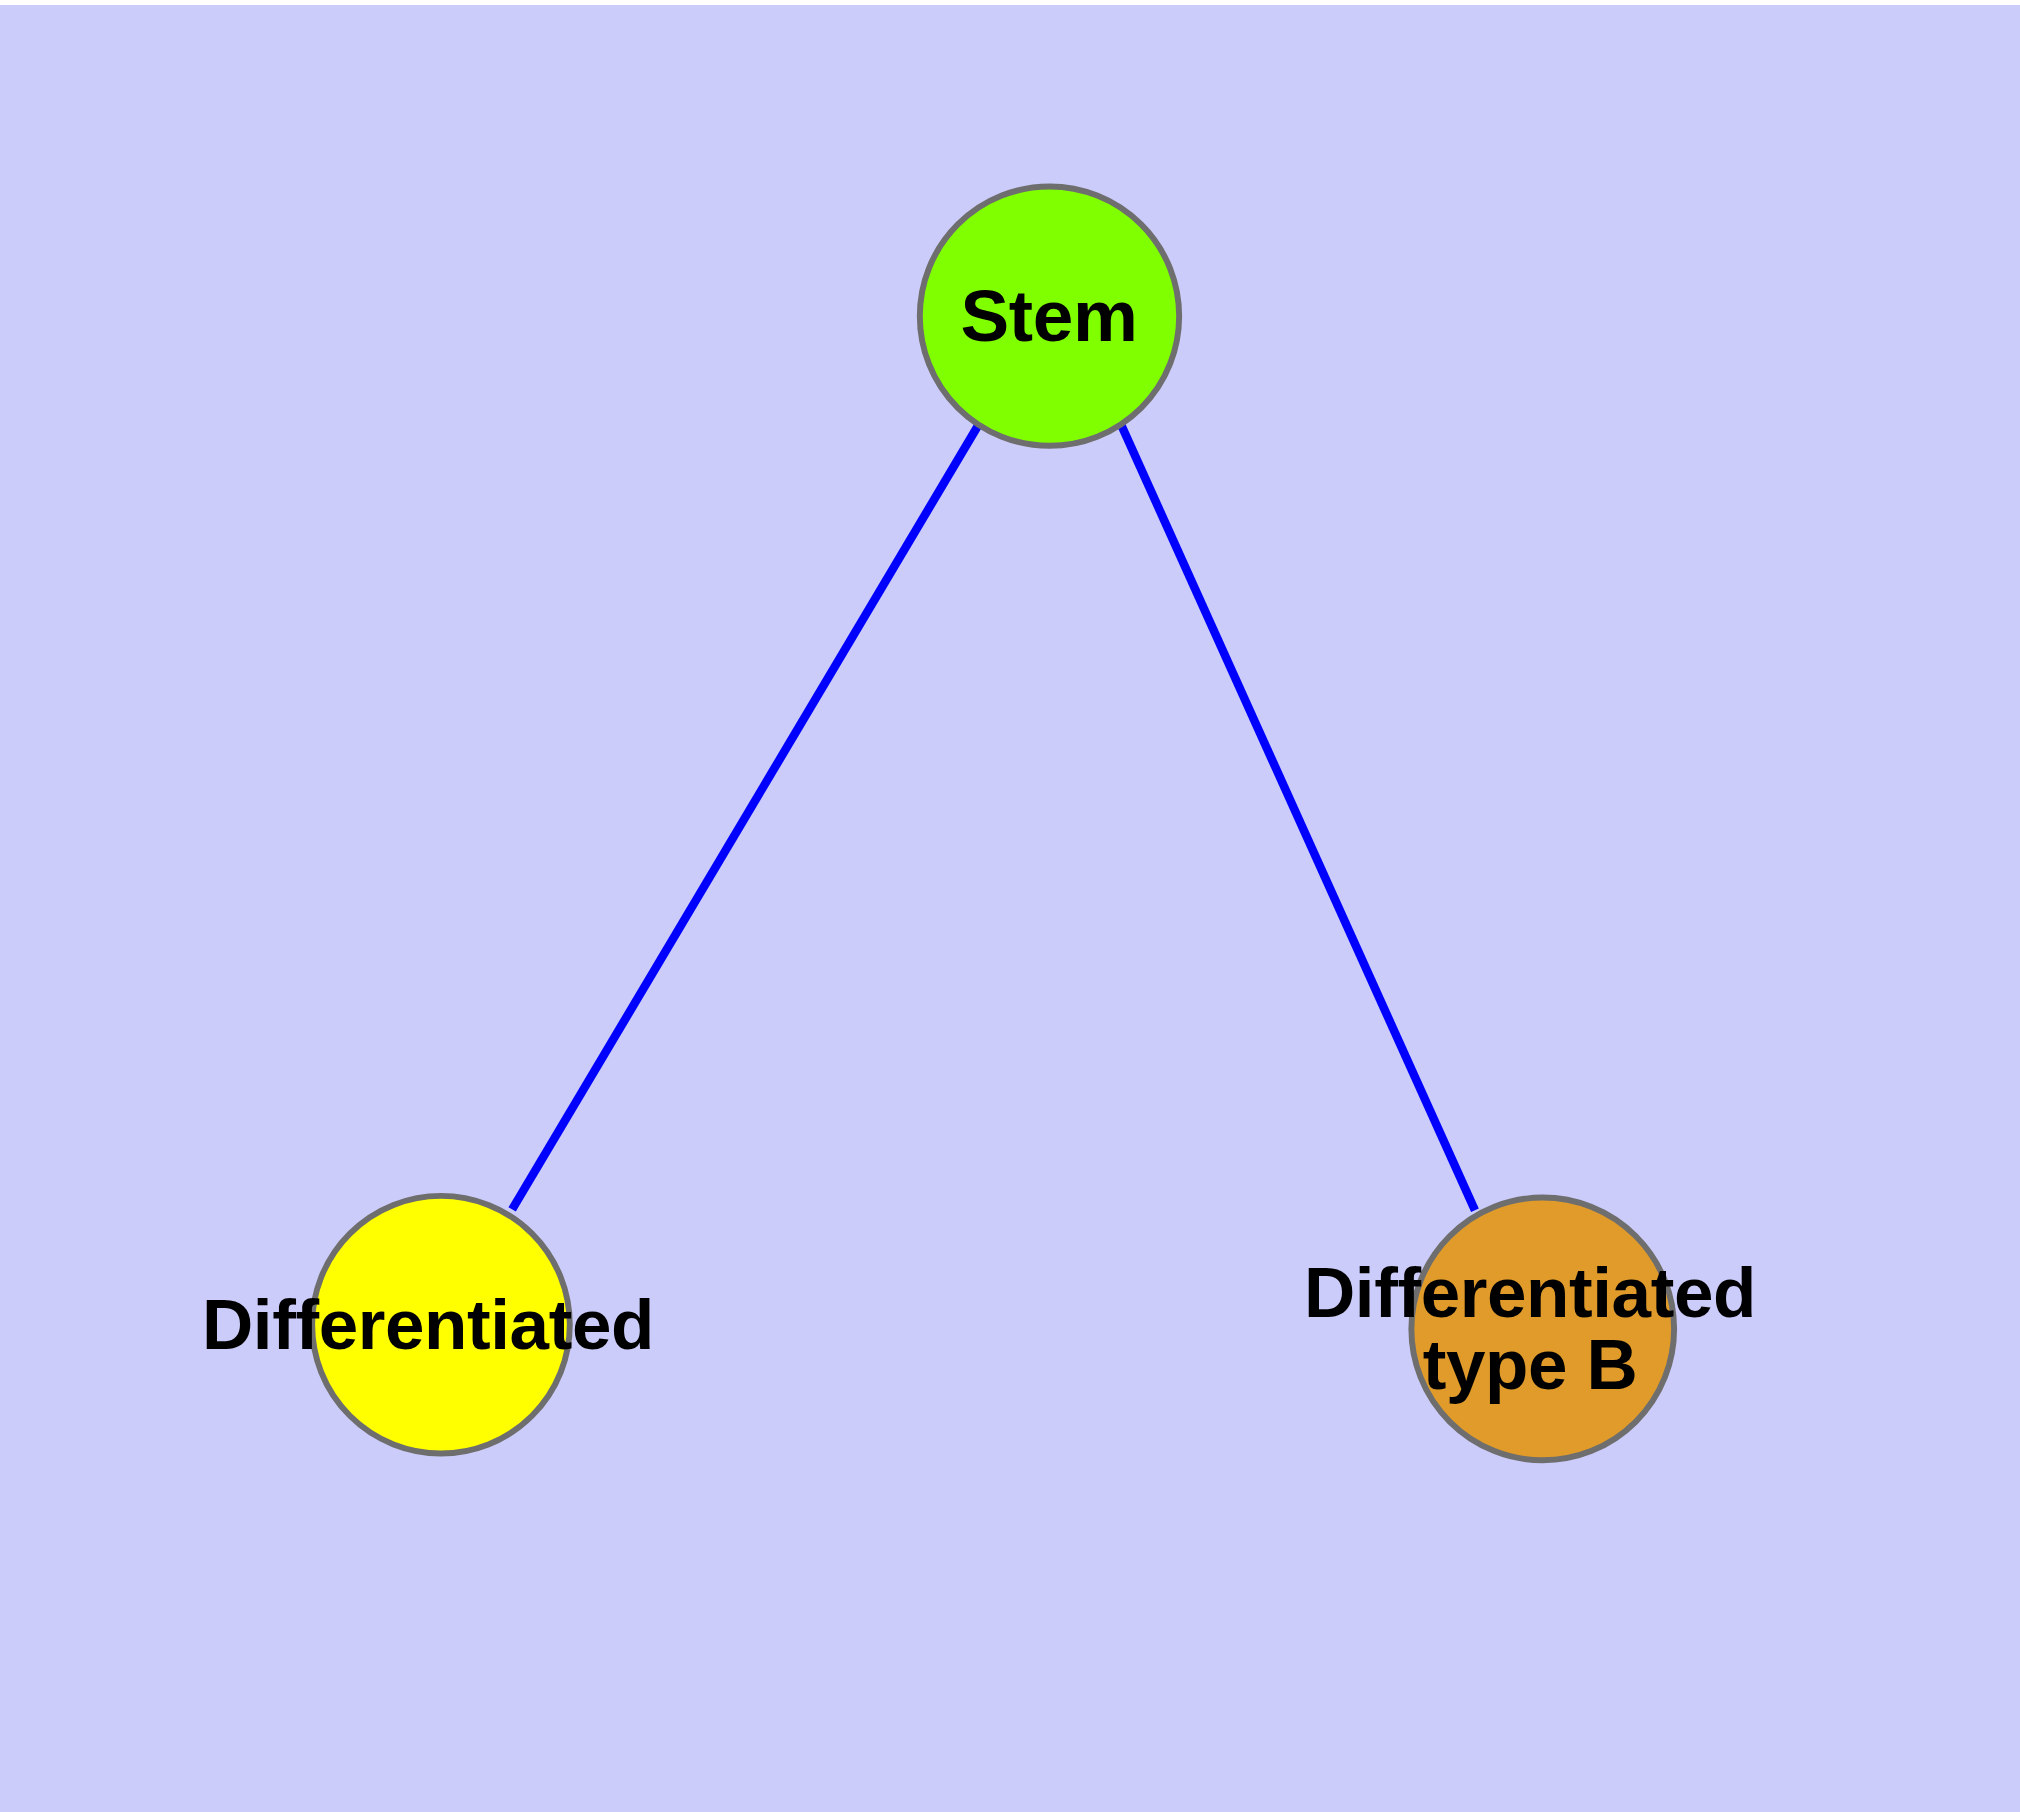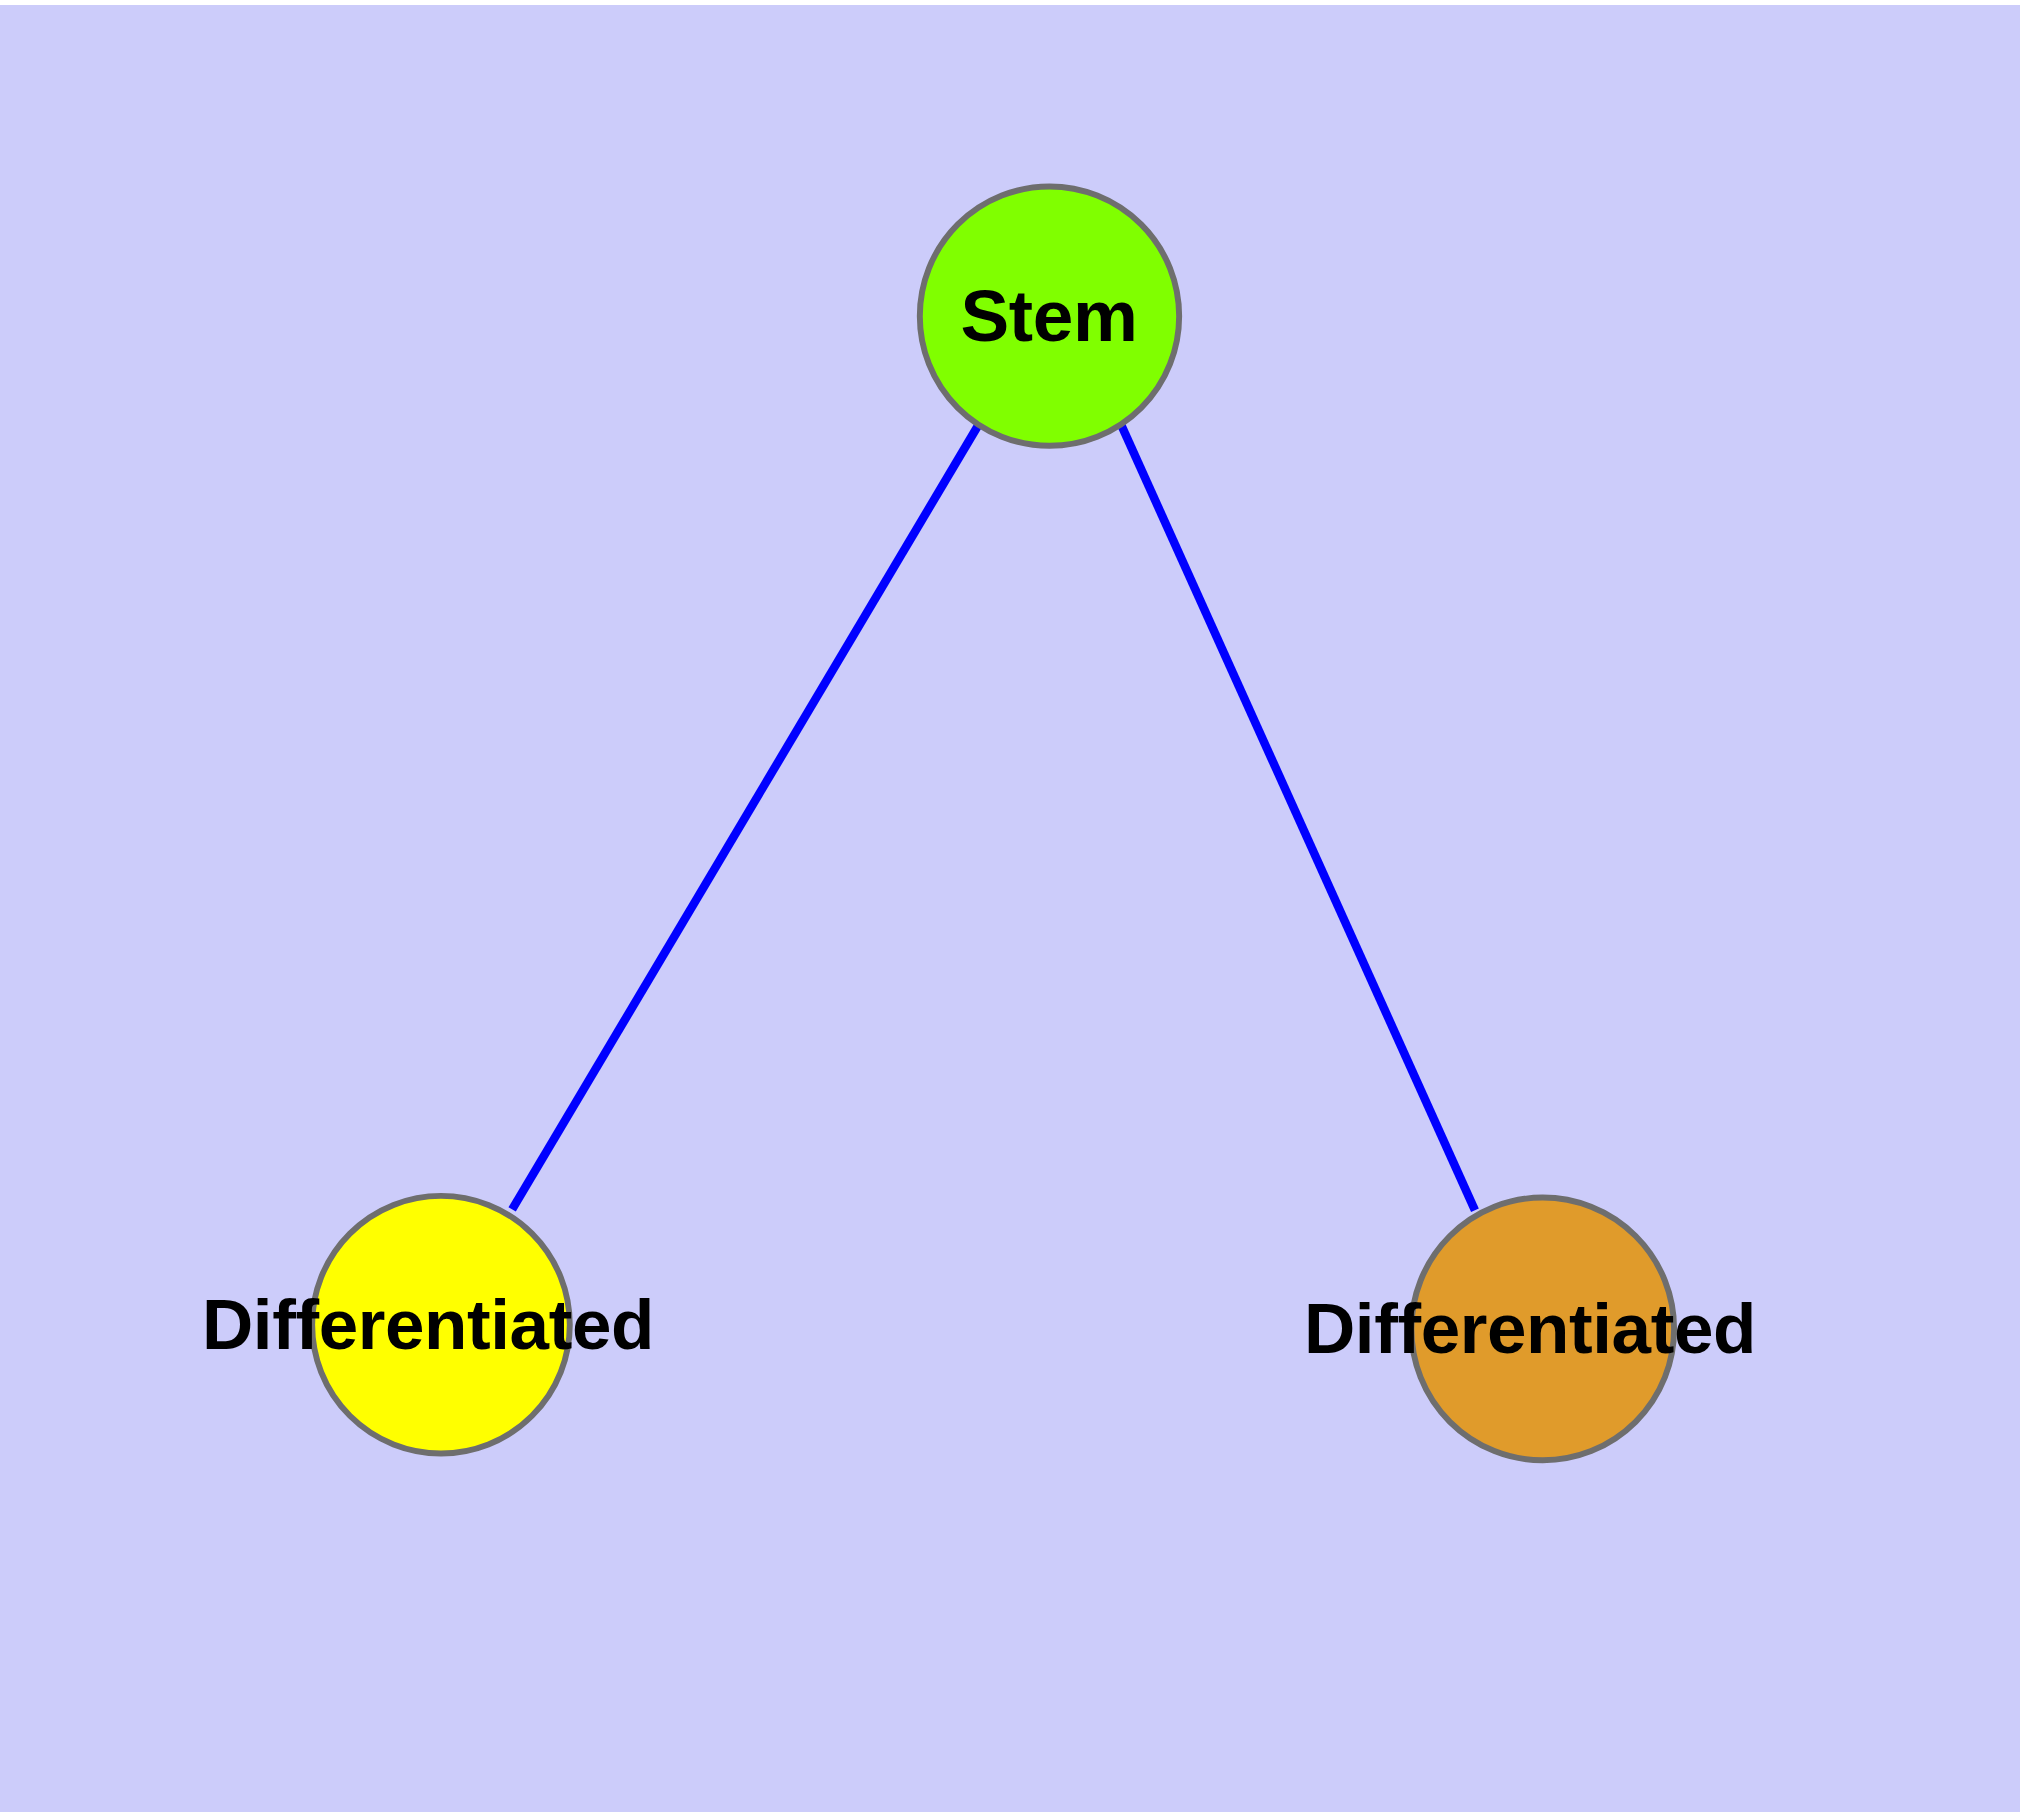--- a/index.html
+++ b/index.html
@@ -85,16 +85,16 @@
       <circle class="node-circle" cx="1238" cy="373" r="153" fill="#80ff00" style="stroke: rgb(110, 110, 110); stroke-width: 7;"></circle>
       <circle class="node-circle" cx="520" cy="1563" r="152" fill="#ffff00" style="stroke: rgb(110, 110, 110); stroke-width: 7;"></circle>
       <circle class="node-circle" cx="1820" cy="1568" r="155" fill="#e09b2b" style="stroke: rgb(110, 110, 110); stroke-width: 7;"></circle>
     </g>
   </svg>
 
   <div class="node-label" id="label-stem" style="color: rgb(0, 0, 0); text-align: right;"><span>Stem</span></div>
 
   <div class="node-label" id="label-diff-a" style="color: rgb(0, 0, 0);"><span>Differentiated</span><br></div>
 
-  <div class="node-label" id="label-diff-b" style="color: rgb(0, 0, 0);"><span>Differentiated</span><br></div>
+  <div class="node-label" id="label-diff-b" style="color: rgb(0, 0, 0);"><span>Differentiated</span><br><span>type B</span></div>
 
 </div>
 
 
 </body></html>

